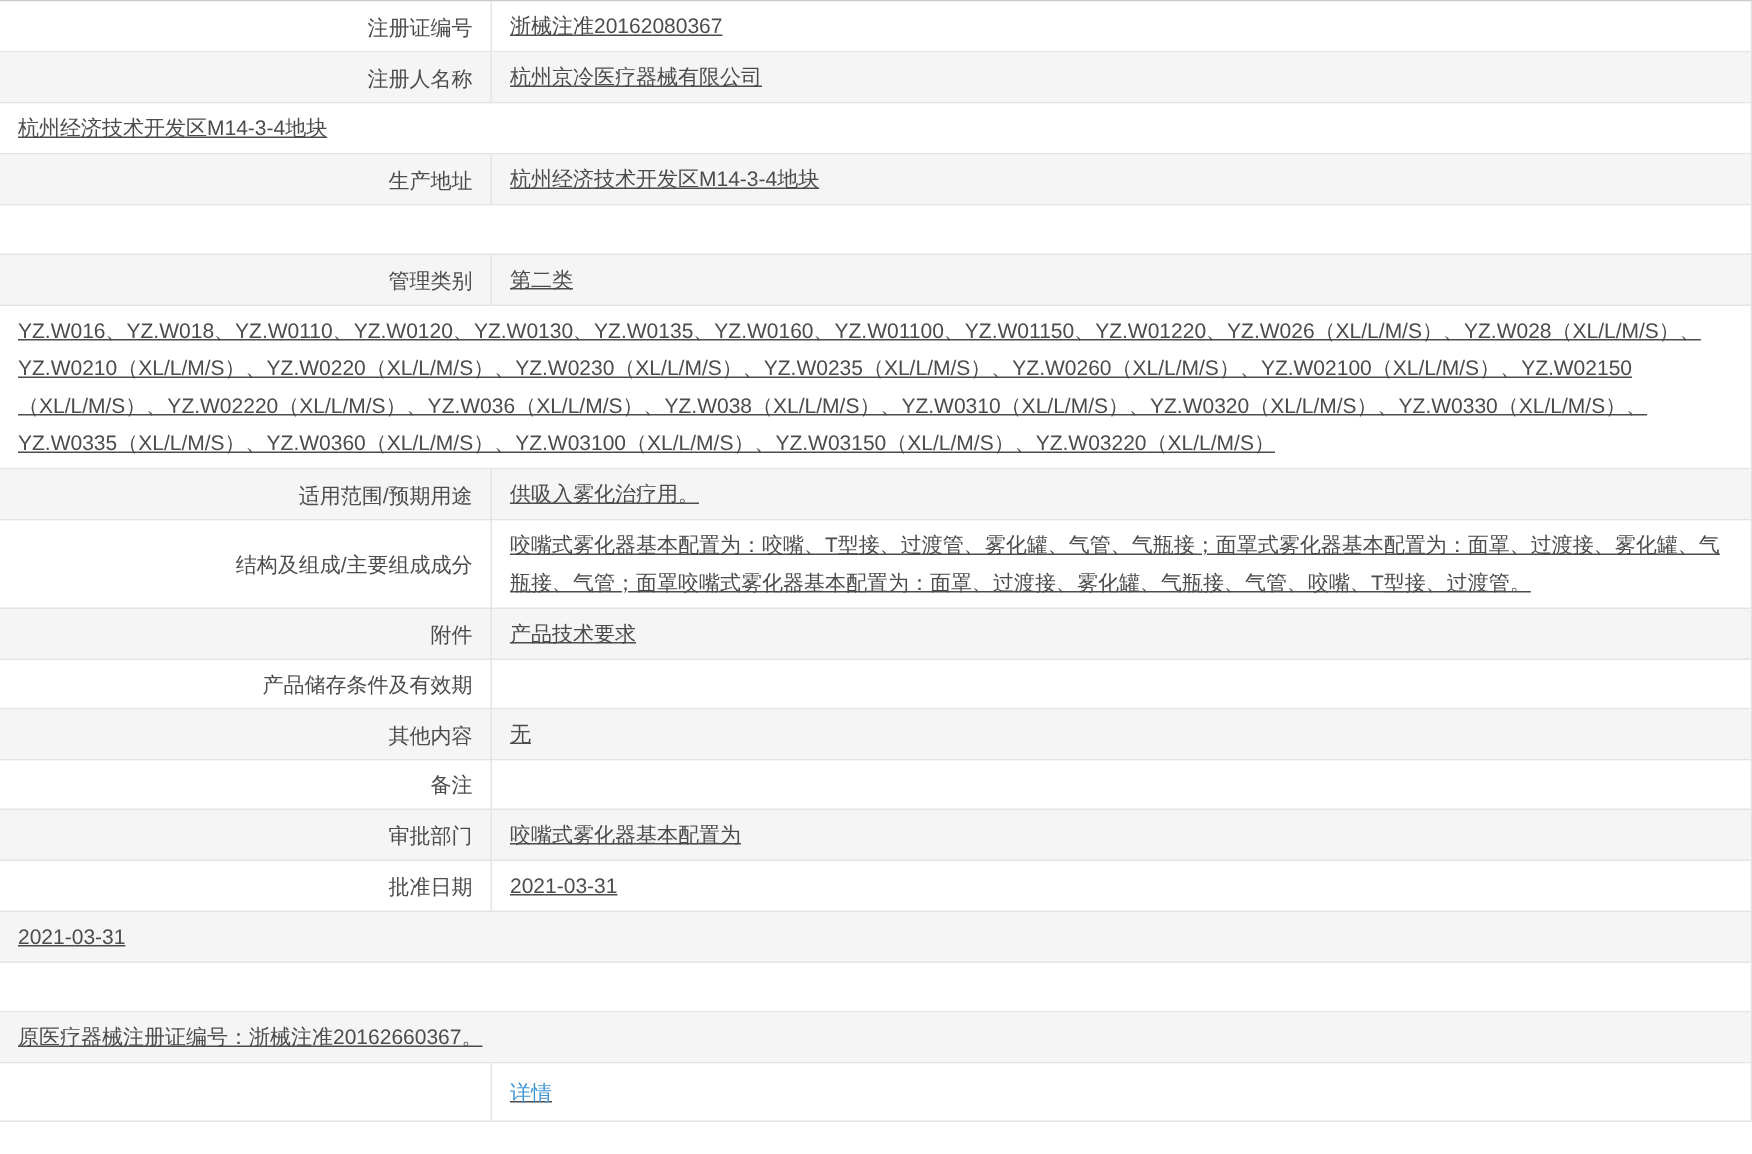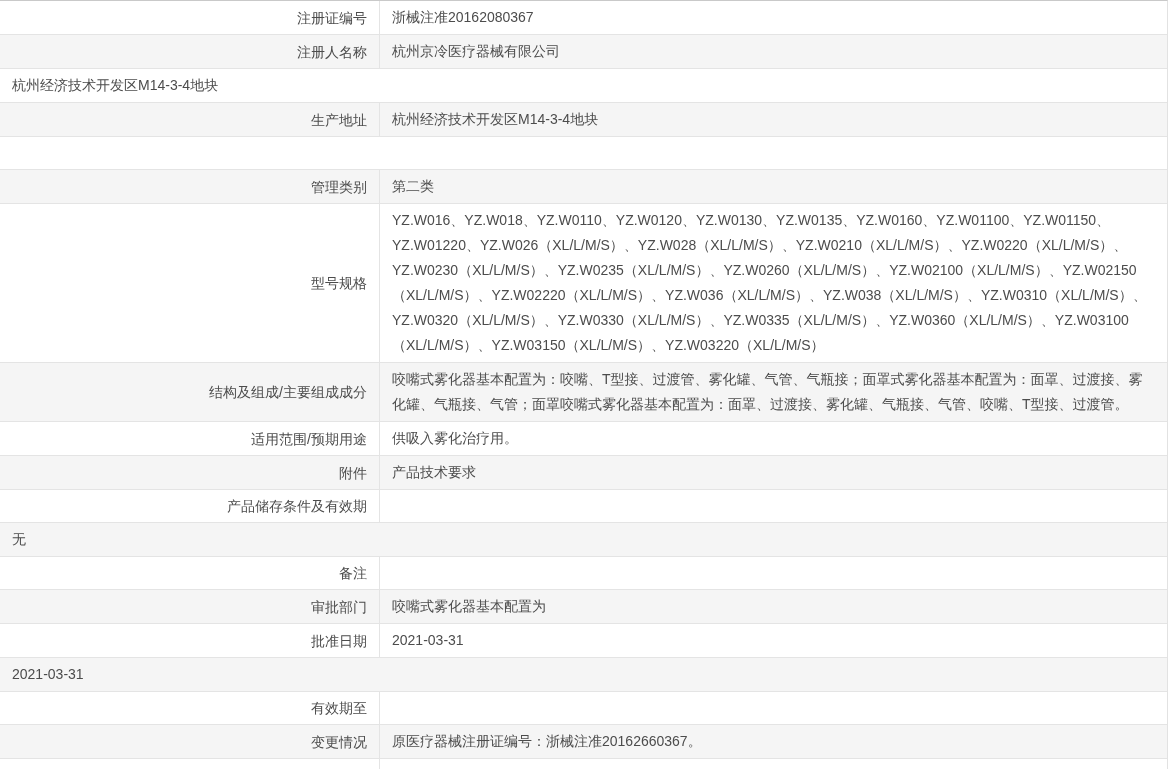--- a/index.html
+++ b/index.html
@@ -30,34 +30,35 @@
     min-height:39px;
   }
   .cell{
     box-sizing:border-box;
     display:flex;
     align-items:center;
     font-size:14px;
     color:#4c4c4c;
   }
   .label-cell{
-    width:380px;
+    width:328px;
     flex:none;
     justify-content:flex-end;
     text-align:right;
     padding:4px 12px 4px 6px;
     border-right:1px solid #e4e4e4;
     line-height:20px;
   }
   .value-cell{
     flex:1;
     justify-content:flex-start;
     text-align:left;
     padding:4px 18px 4px 12px;
     line-height:25px;
+    text-decoration:underline;
   }
   .value-text{
     word-break:break-word;
   }
   .value-link{
     text-decoration:none;
     cursor:pointer;
   }
 </style>
 </head>
@@ -112,75 +113,75 @@
 
       <span class="label-text">管理类别</span>
     </div>
     <div class="cell value-cell">
       <span class="value-text">第二类</span>
 
     </div>
   </div>
 
   <div class="row">
-    <div class="cell label-cell">
-
-      <span class="label-text">型号规格</span>
-    </div>
     <div class="cell value-cell">
       <span class="value-text">YZ.W016、YZ.W018、YZ.W0110、YZ.W0120、YZ.W0130、YZ.W0135、YZ.W0160、YZ.W01100、YZ.W01150、YZ.W01220、YZ.W026（XL/L/M/S）、YZ.W028（XL/L/M/S）、YZ.W0210（XL/L/M/S）、YZ.W0220（XL/L/M/S）、YZ.W0230（XL/L/M/S）、YZ.W0235（XL/L/M/S）、YZ.W0260（XL/L/M/S）、YZ.W02100（XL/L/M/S）、YZ.W02150（XL/L/M/S）、YZ.W02220（XL/L/M/S）、YZ.W036（XL/L/M/S）、YZ.W038（XL/L/M/S）、YZ.W0310（XL/L/M/S）、YZ.W0320（XL/L/M/S）、YZ.W0330（XL/L/M/S）、YZ.W0335（XL/L/M/S）、YZ.W0360（XL/L/M/S）、YZ.W03100（XL/L/M/S）、YZ.W03150（XL/L/M/S）、YZ.W03220（XL/L/M/S）</span>
 
     </div>
   </div>
 
   <div class="row">
     <div class="cell label-cell">
 
+      <span class="label-text">适用范围/预期用途</span>
+    </div>
+    <div class="cell value-cell">
+      <span class="value-text">供吸入雾化治疗用。</span>
+
+    </div>
+  </div>
+
+  <div class="row">
+    <div class="cell label-cell">
+
       <span class="label-text">结构及组成/主要组成成分</span>
     </div>
     <div class="cell value-cell">
       <span class="value-text">咬嘴式雾化器基本配置为：咬嘴、T型接、过渡管、雾化罐、气管、气瓶接；面罩式雾化器基本配置为：面罩、过渡接、雾化罐、气瓶接、气管；面罩咬嘴式雾化器基本配置为：面罩、过渡接、雾化罐、气瓶接、气管、咬嘴、T型接、过渡管。</span>
 
     </div>
   </div>
 
   <div class="row">
     <div class="cell label-cell">
 
-      <span class="label-text">适用范围/预期用途</span>
-    </div>
-    <div class="cell value-cell">
-      <span class="value-text">供吸入雾化治疗用。</span>
-
-    </div>
-  </div>
-
-  <div class="row">
-    <div class="cell label-cell">
-
       <span class="label-text">附件</span>
     </div>
     <div class="cell value-cell">
       <span class="value-text">产品技术要求</span>
 
     </div>
   </div>
 
   <div class="row">
     <div class="cell label-cell">
 
       <span class="label-text">产品储存条件及有效期</span>
     </div>
     <div class="cell value-cell">
       <span class="value-text"></span>
 
     </div>
   </div>
 
   <div class="row">
+    <div class="cell label-cell">
+
+      <span class="label-text">其他内容</span>
+    </div>
     <div class="cell value-cell">
       <span class="value-text">无</span>
 
     </div>
   </div>
 
   <div class="row">
     <div class="cell label-cell">
 
       <span class="label-text">备注</span>
@@ -214,31 +215,23 @@
   </div>
 
   <div class="row">
     <div class="cell value-cell">
       <span class="value-text">2021-03-31</span>
 
     </div>
   </div>
 
   <div class="row">
-    <div class="cell label-cell">
-
-      <span class="label-text">有效期至</span>
-    </div>
-  </div>
-
-  <div class="row">
-    <div class="cell label-cell">
-
-      <span class="label-text">变更情况</span>
-    </div>
+  </div>
+
+  <div class="row">
     <div class="cell value-cell">
       <span class="value-text">原医疗器械注册证编号：浙械注准20162660367。</span>
 
     </div>
   </div>
 
   <div class="row">
     <div class="cell label-cell">
       
       

